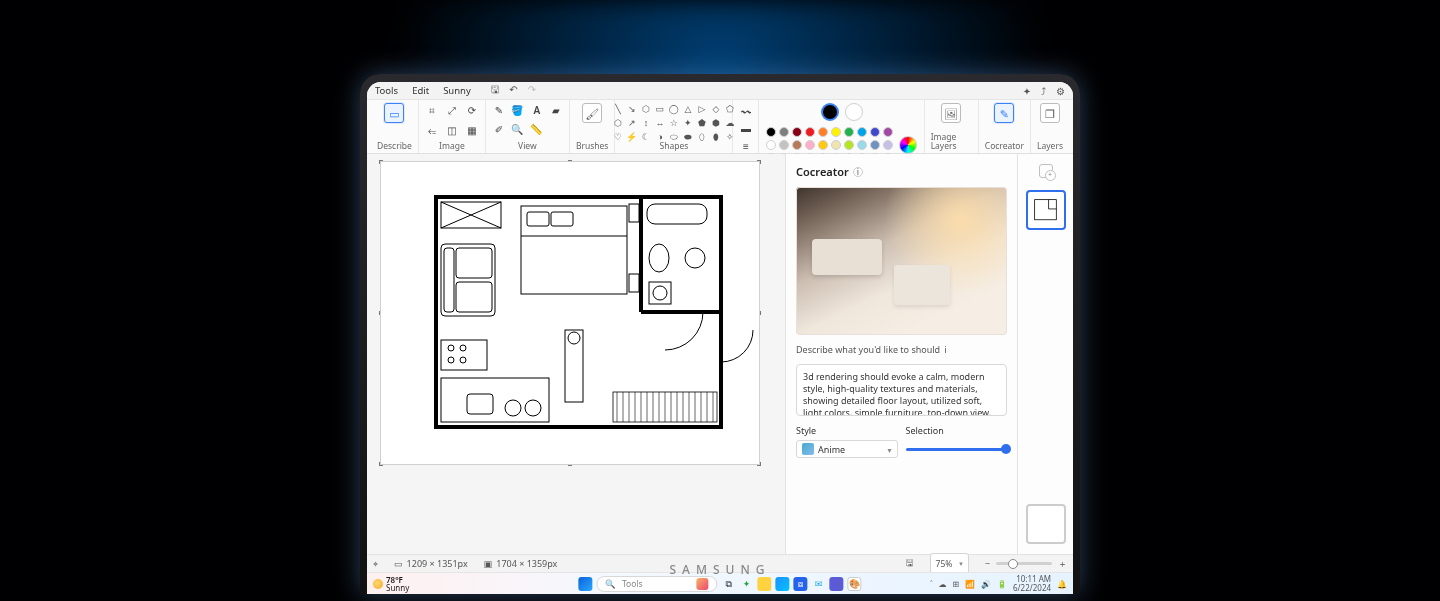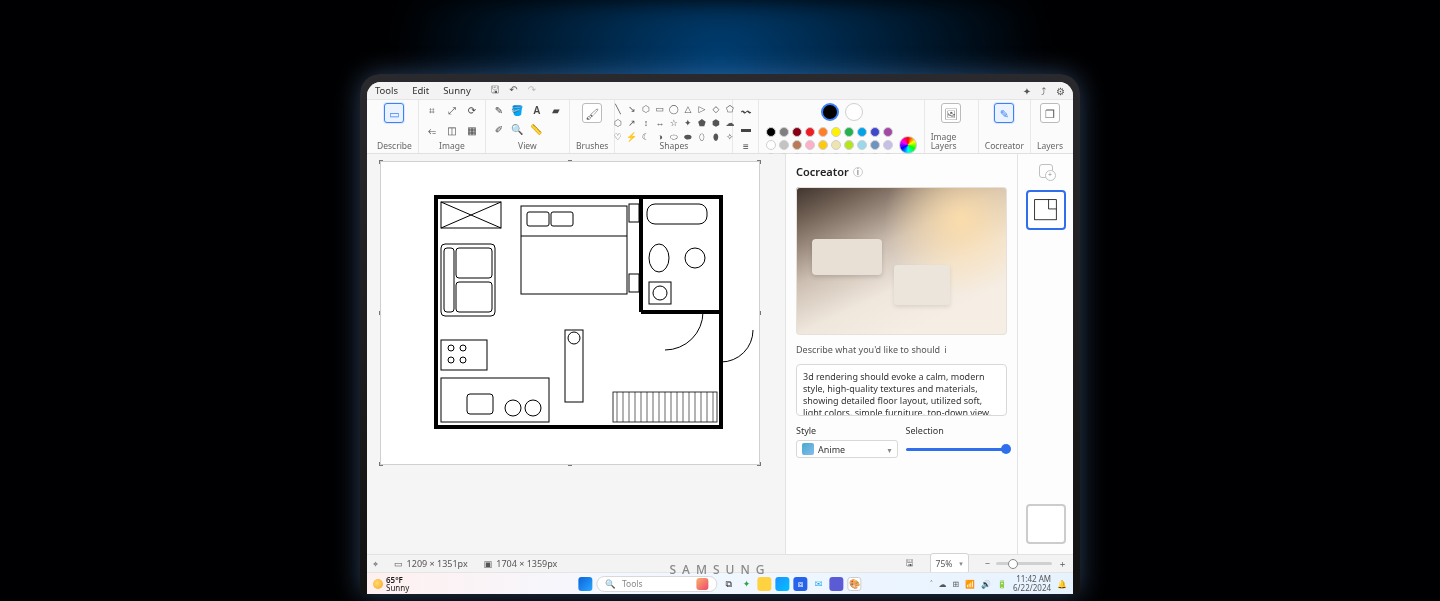--- a/index.html
+++ b/index.html
@@ -494,21 +494,21 @@
           <span>−</span>
           <div class="zoom-bar"></div>
           <span>＋</span>
         </div>
       </div>
 
       <div class="taskbar">
         <div class="weather">
           <div class="sun"></div>
           <div>
-            <div class="wt" style="font-weight:600">65°F</div>
+            <div class="wt" style="font-weight:600">78°F</div>
             <div class="wt">Sunny</div>
           </div>
         </div>
 
         <div class="center">
           <div class="tb-icon" style="background:linear-gradient(135deg,#0b62da,#29a7ff)"></div>
           <div class="tb-pill">
             <span>🔍</span>
             <span>Tools</span>
             <span style="width:42px"></span>
@@ -525,21 +525,21 @@
         </div>
 
         <div class="tray">
           <span>˄</span>
           <span>☁</span>
           <span>⊞</span>
           <span>📶</span>
           <span>🔊</span>
           <span>🔋</span>
           <div class="clock">
-            <div>11:42 AM</div>
+            <div>10:11 AM</div>
             <div>6/22/2024</div>
           </div>
           <span>🔔</span>
         </div>
       </div>
 
     </div>
   </div>
   <div class="laptop-brand">SAMSUNG</div>
 </div>

